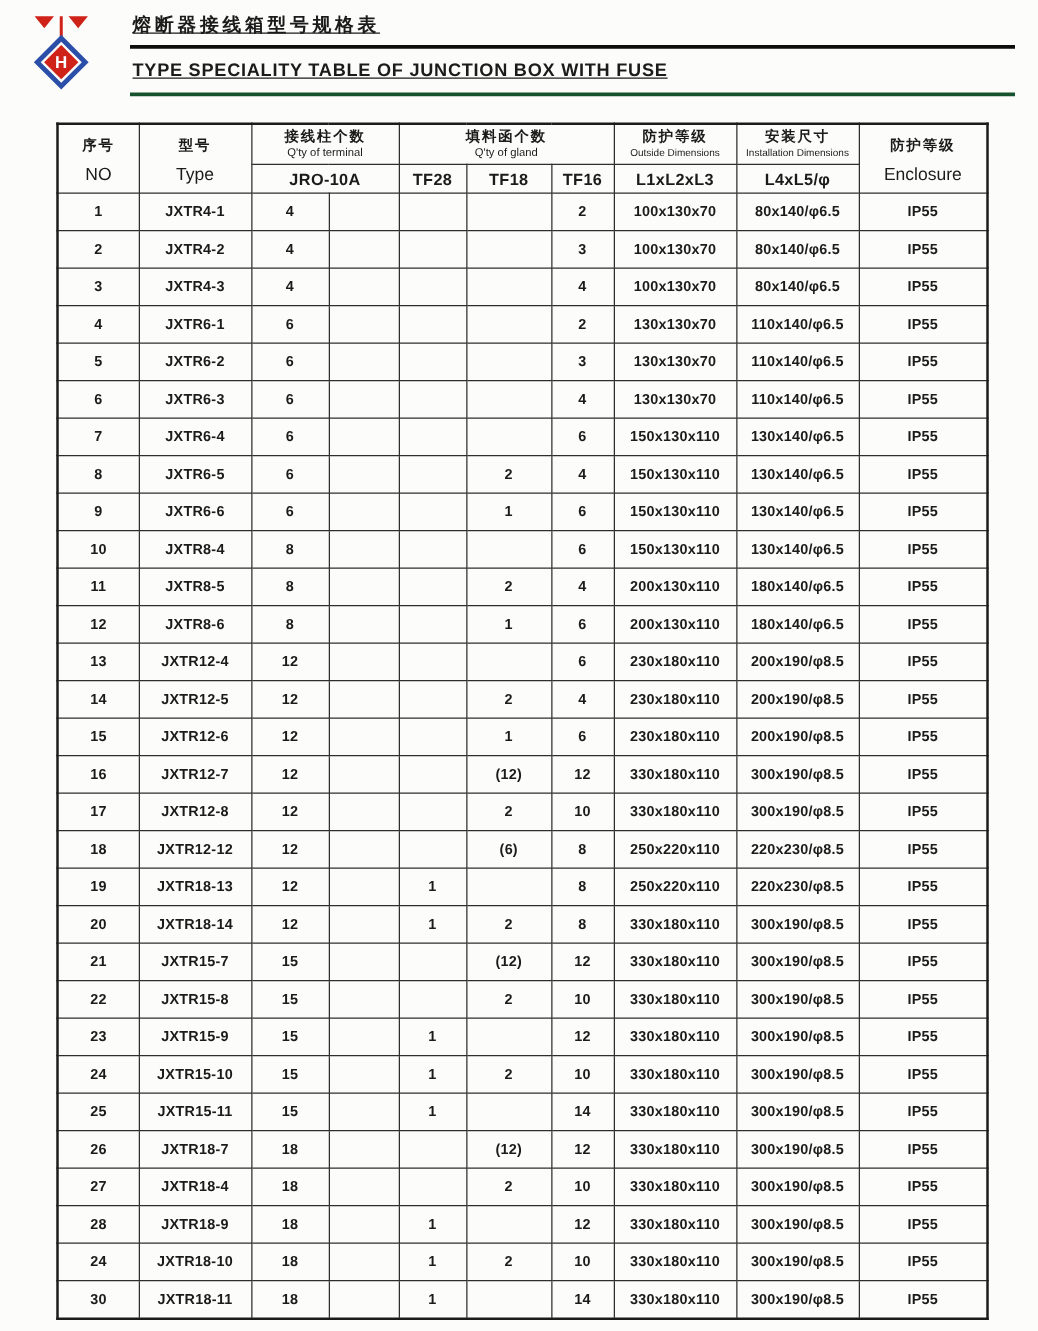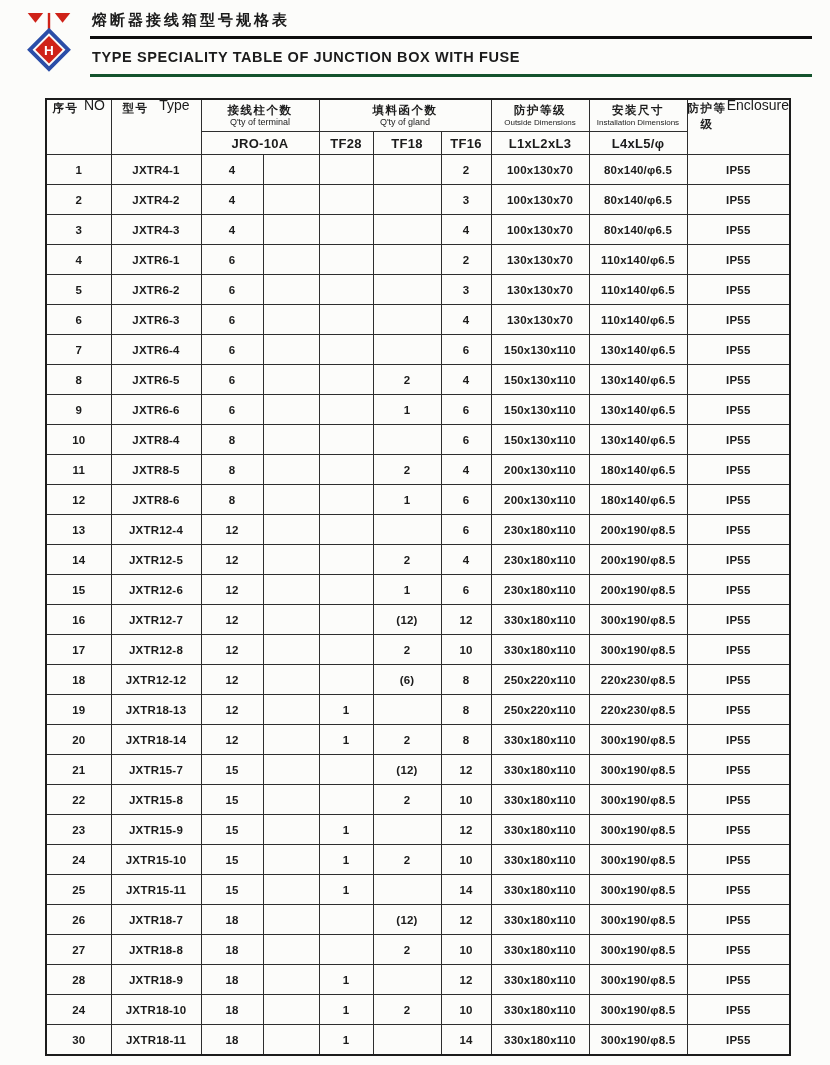--- a/index.html
+++ b/index.html
@@ -7,21 +7,21 @@
     width:830px; height:1065px;
     background:#fcfcfa;
     position:relative;
     font-family:"Liberation Sans","DejaVu Sans",sans-serif;
     color:#1b1b1b;
     box-sizing:border-box;
     overflow:hidden;
   }
   .doc-header { display:flex; padding:8px 18px 0 18px; }
   .logo { width:62px; height:64px; flex:0 0 62px; margin-top:2px; }
-  .titles { flex:1; margin-left:10px; }
+  .titles { flex:1; margin-left:24px;text-decoration:underline; }
   .title-zh {
     font-size:15px; font-weight:bold; letter-spacing:3px;
     padding:3px 0 6px 2px;
     border-bottom:3px solid #0d0d0d;
   }
   .title-en {
     font-size:14.5px; font-weight:bold; letter-spacing:0.6px;
     padding:10px 0 9px 2px;
     border-bottom:3px solid #14532d;
     white-space:nowrap;
@@ -35,21 +35,21 @@
     border:1px solid #2e2e2e;
     text-align:center; vertical-align:middle;
     padding:0; overflow:hidden;
   }
   .spec thead th { font-weight:bold; }
   .spec thead tr.r1 th { height:31px; }
   .spec thead tr.r2 th { height:22px; font-size:13px; letter-spacing:0.3px; }
   .zh { display:block; font-size:11.5px; font-weight:bold; letter-spacing:1.5px; line-height:14px; }
   .en { display:block; font-size:9px; font-weight:normal; line-height:11px; white-space:nowrap; }
   .en.tight { font-size:8px; letter-spacing:0; }
-  .v2 { display:flex; flex-direction:row; justify-content:space-evenly; height:54px; }
+  .v2 { display:flex; flex-direction:column; justify-content:space-evenly; height:54px; }
   .v2 .zh { line-height:16px; }
   .v2 .en { font-size:14px; }
   .spec tbody td { height:29px; font-size:11.5px; font-weight:bold; letter-spacing:0.2px; }
 </style>
 </head>
 <body>
 
 <div class="page">
 
   <div class="doc-header">
@@ -436,21 +436,21 @@
           <td></td>
           <td></td>
           <td>(12)</td>
           <td>12</td>
           <td>330x180x110</td>
           <td>300x190/φ8.5</td>
           <td>IP55</td>
         </tr>
         <tr>
           <td>27</td>
-          <td>JXTR18-8</td>
+          <td>JXTR18-4</td>
           <td>18</td>
           <td></td>
           <td></td>
           <td>2</td>
           <td>10</td>
           <td>330x180x110</td>
           <td>300x190/φ8.5</td>
           <td>IP55</td>
         </tr>
         <tr>

